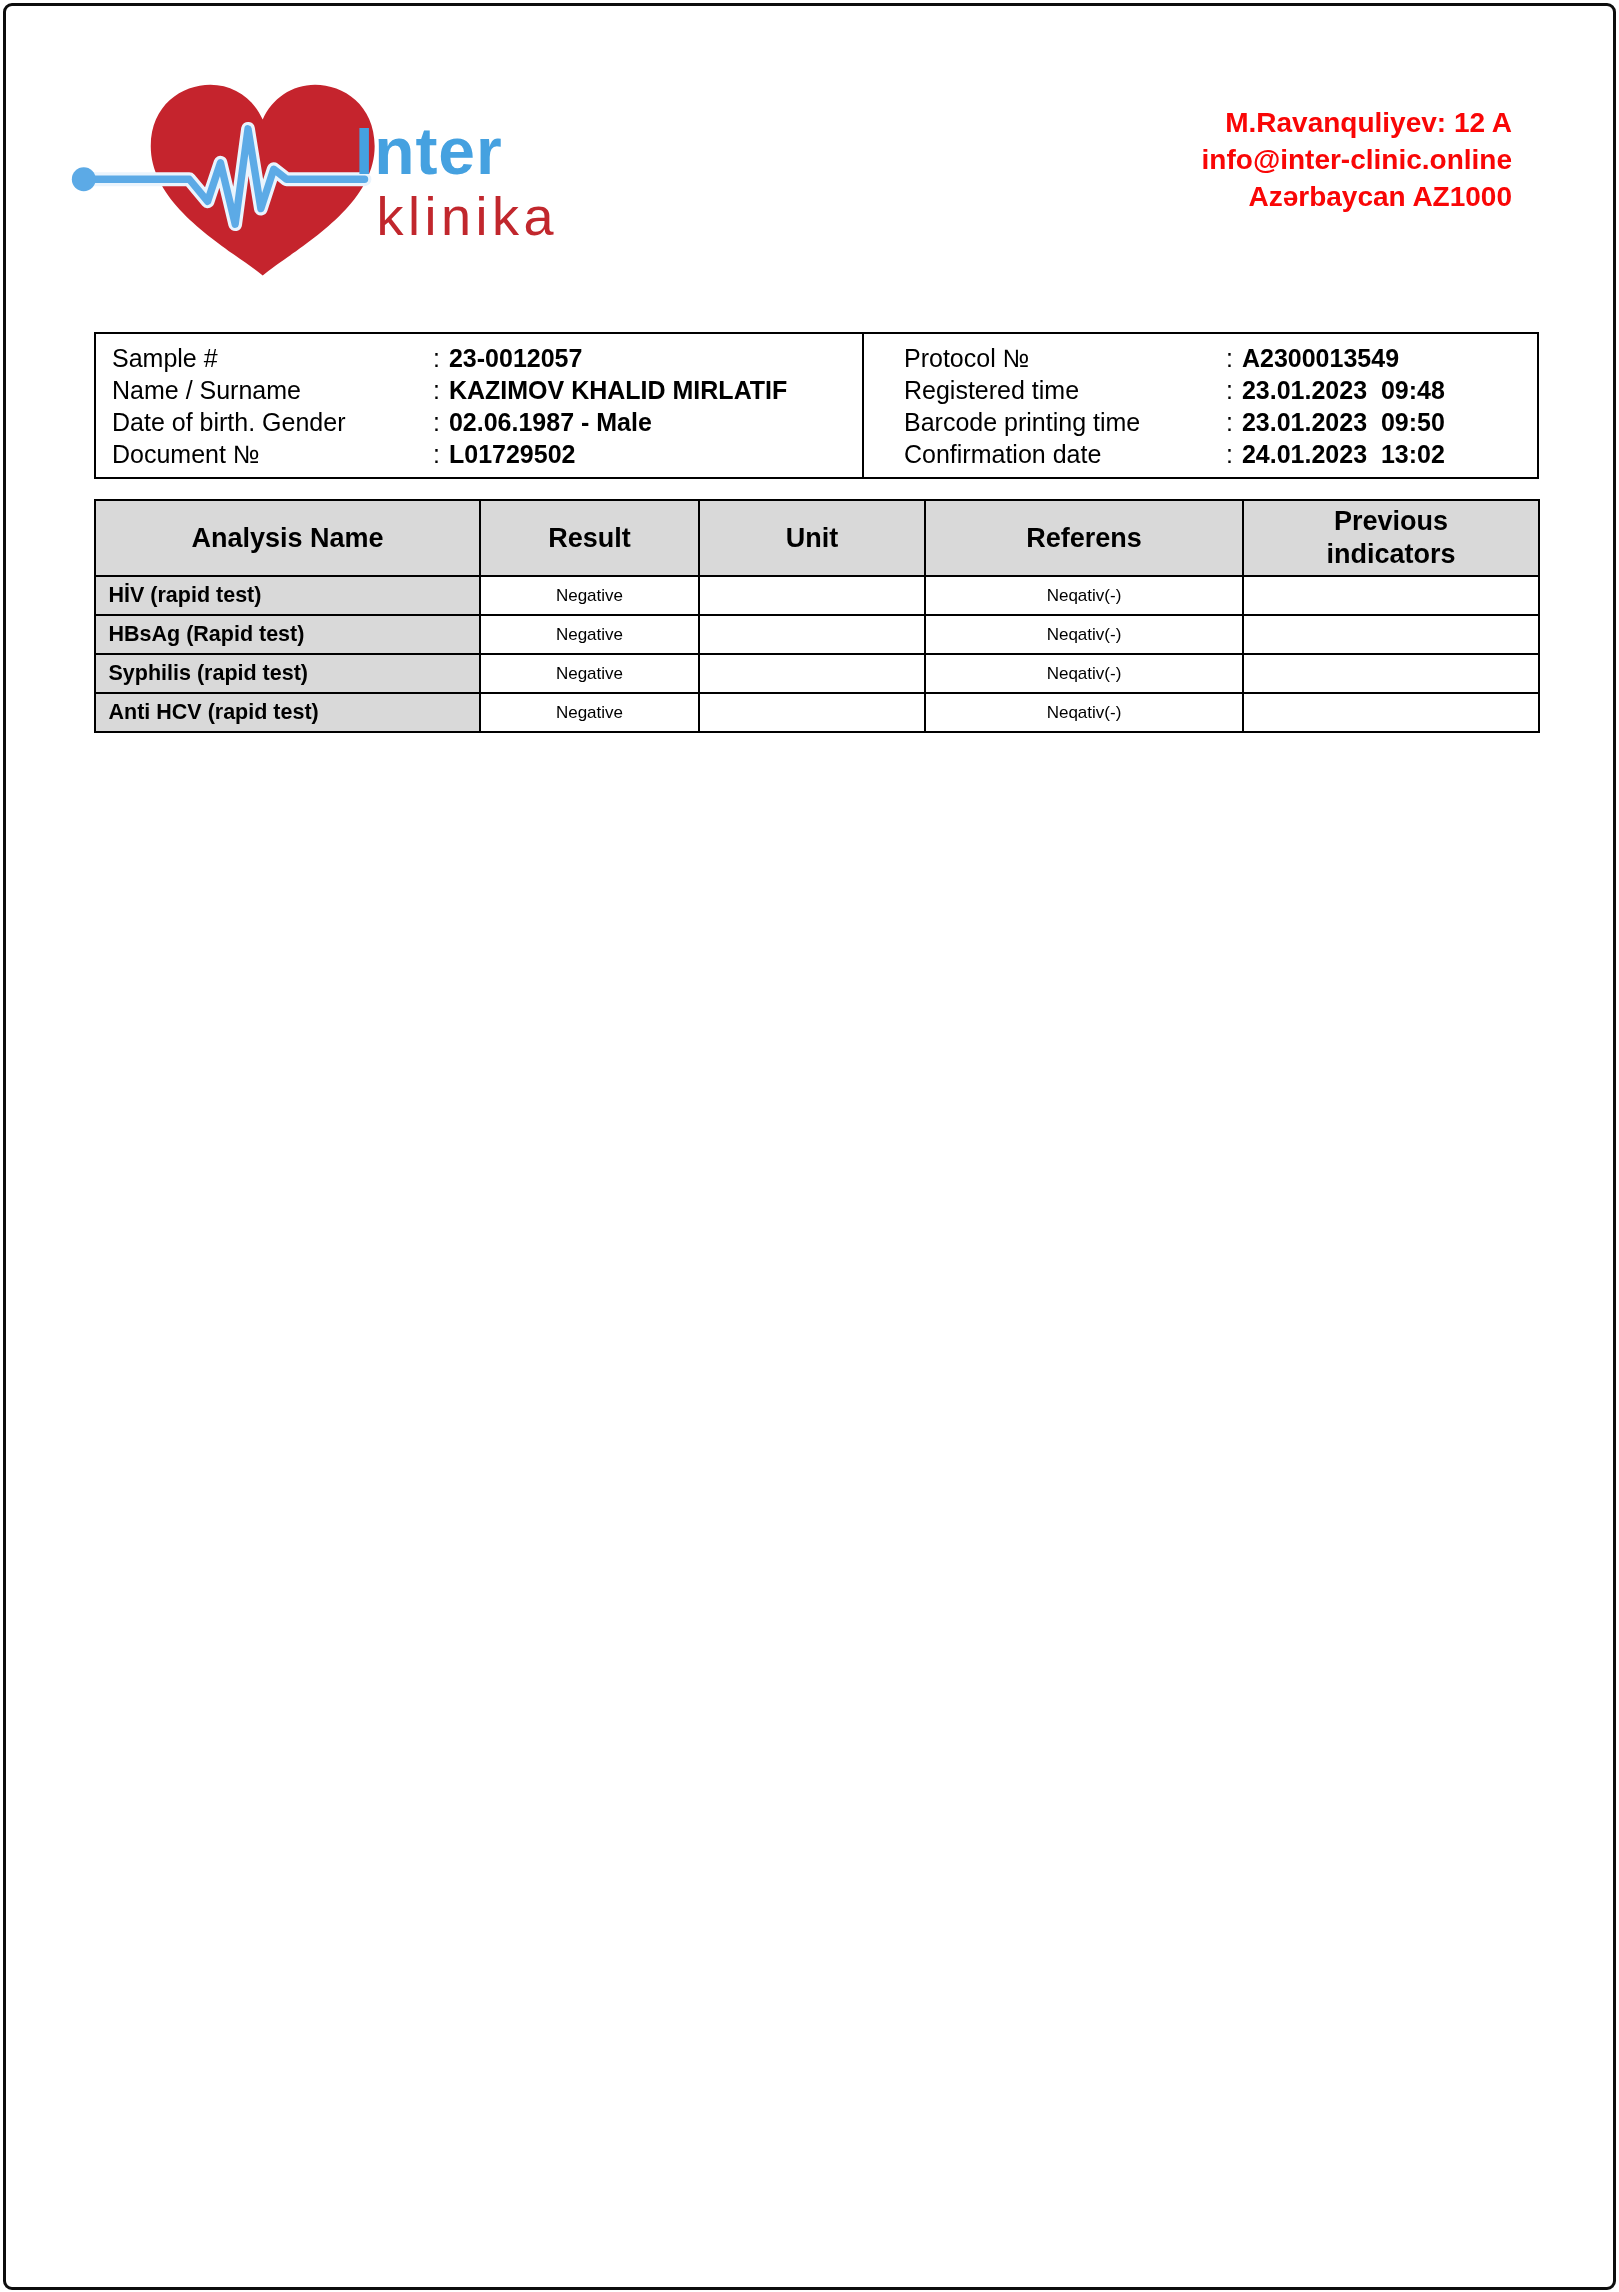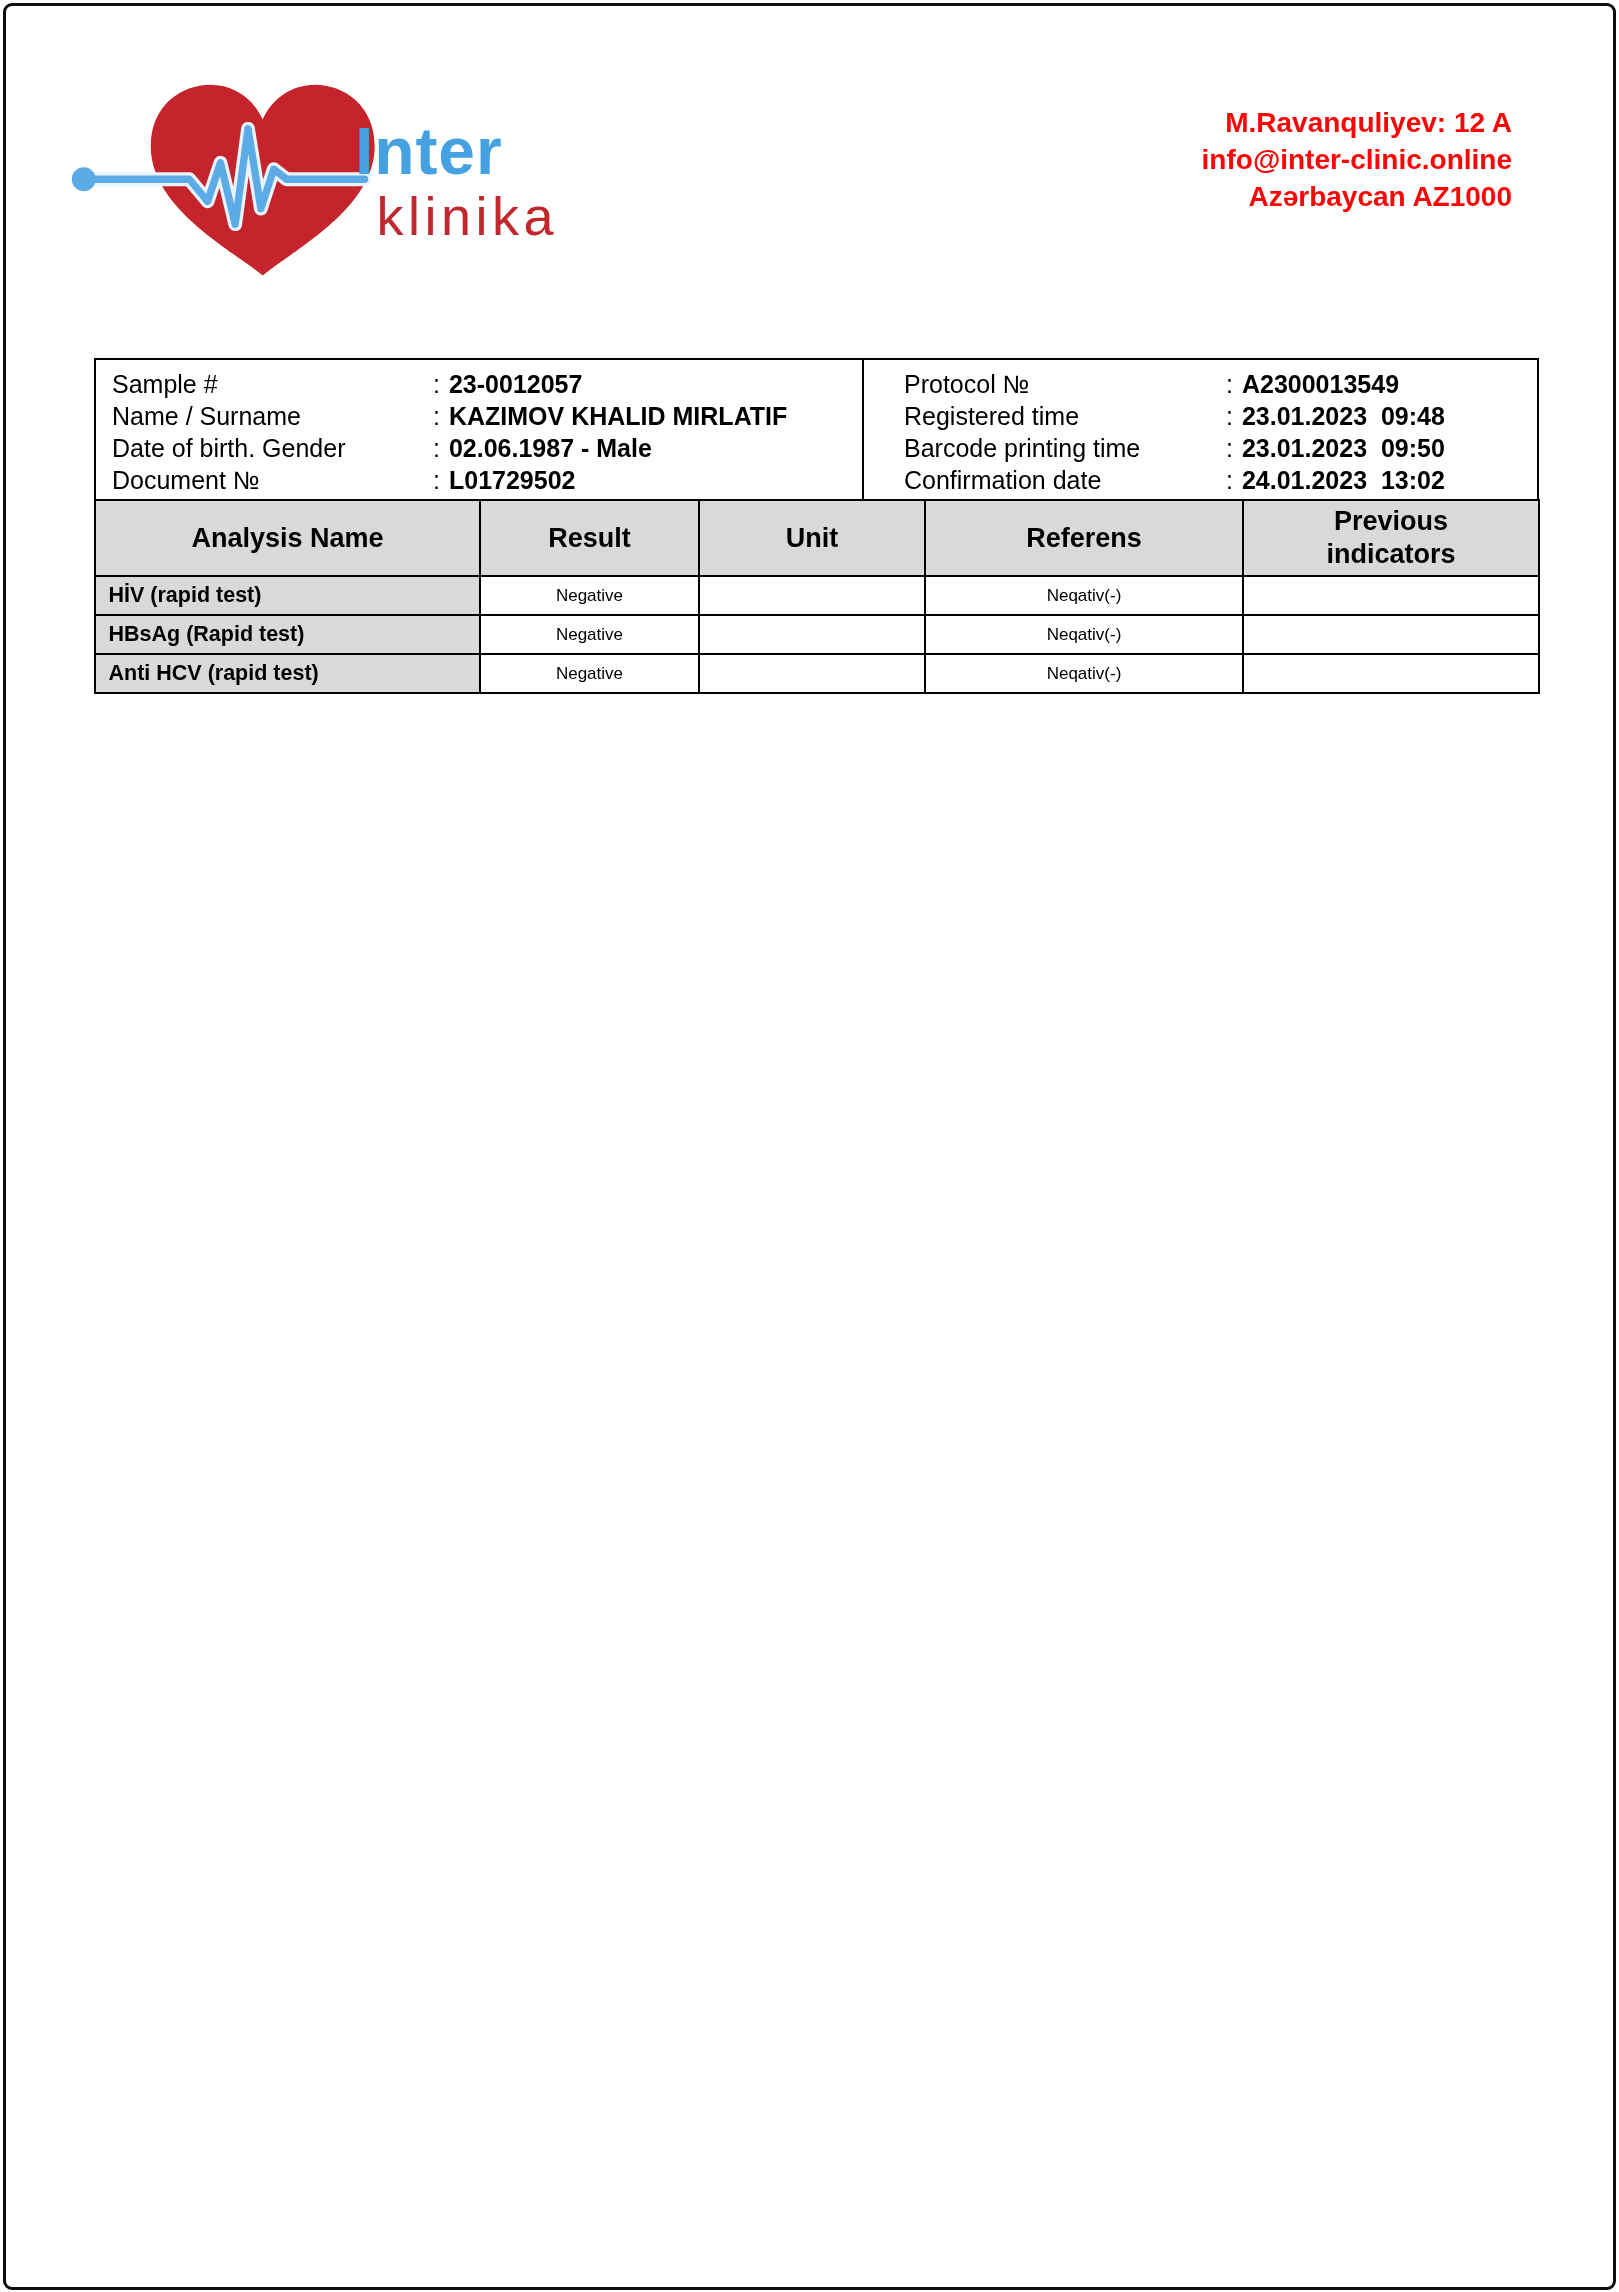--- a/index.html
+++ b/index.html
@@ -27,21 +27,21 @@
 
   .contact-block {
     position:absolute; top:104px; right:107px;
     text-align:right; font-weight:bold;
     font-size:28px; line-height:37px;
     color:#f90606;
   }
 
   
   .info-box {
-    position:absolute; left:94px; top:358px; width:1445px; height:147px;
+    position:absolute; left:94px; top:332px; width:1445px; height:147px;
     border:2.7px solid #000; display:flex; background:#fff;
   }
   .info-cell { padding-top:8px; }
   .info-cell.left  { width:768px; border-right:2.7px solid #000; padding-left:16px; }
   .info-cell.right { flex:1; padding-left:40px; }
   .info-row { display:flex; height:32px; align-items:center; font-size:25px; }
   .info-label { display:inline-block; }
   .info-cell.left  .info-label { width:321px; }
   .info-cell.right .info-label { width:322px; }
   .info-colon { margin-right:9px; }
@@ -170,20 +170,27 @@
       <td class="cell-center"></td>
     </tr>
     <tr class="row-data">
       <td class="cell-name">HBsAg (Rapid test)</td>
       <td class="cell-center">Negative</td>
       <td class="cell-center"></td>
       <td class="cell-center">Neqativ(-)</td>
       <td class="cell-center"></td>
     </tr>
     <tr class="row-data">
+      <td class="cell-name">Syphilis (rapid test)</td>
+      <td class="cell-center">Negative</td>
+      <td class="cell-center"></td>
+      <td class="cell-center">Neqativ(-)</td>
+      <td class="cell-center"></td>
+    </tr>
+    <tr class="row-data">
       <td class="cell-name">Anti HCV (rapid test)</td>
       <td class="cell-center">Negative</td>
       <td class="cell-center"></td>
       <td class="cell-center">Neqativ(-)</td>
       <td class="cell-center"></td>
     </tr>
   </tbody>
 </table>
 
 

